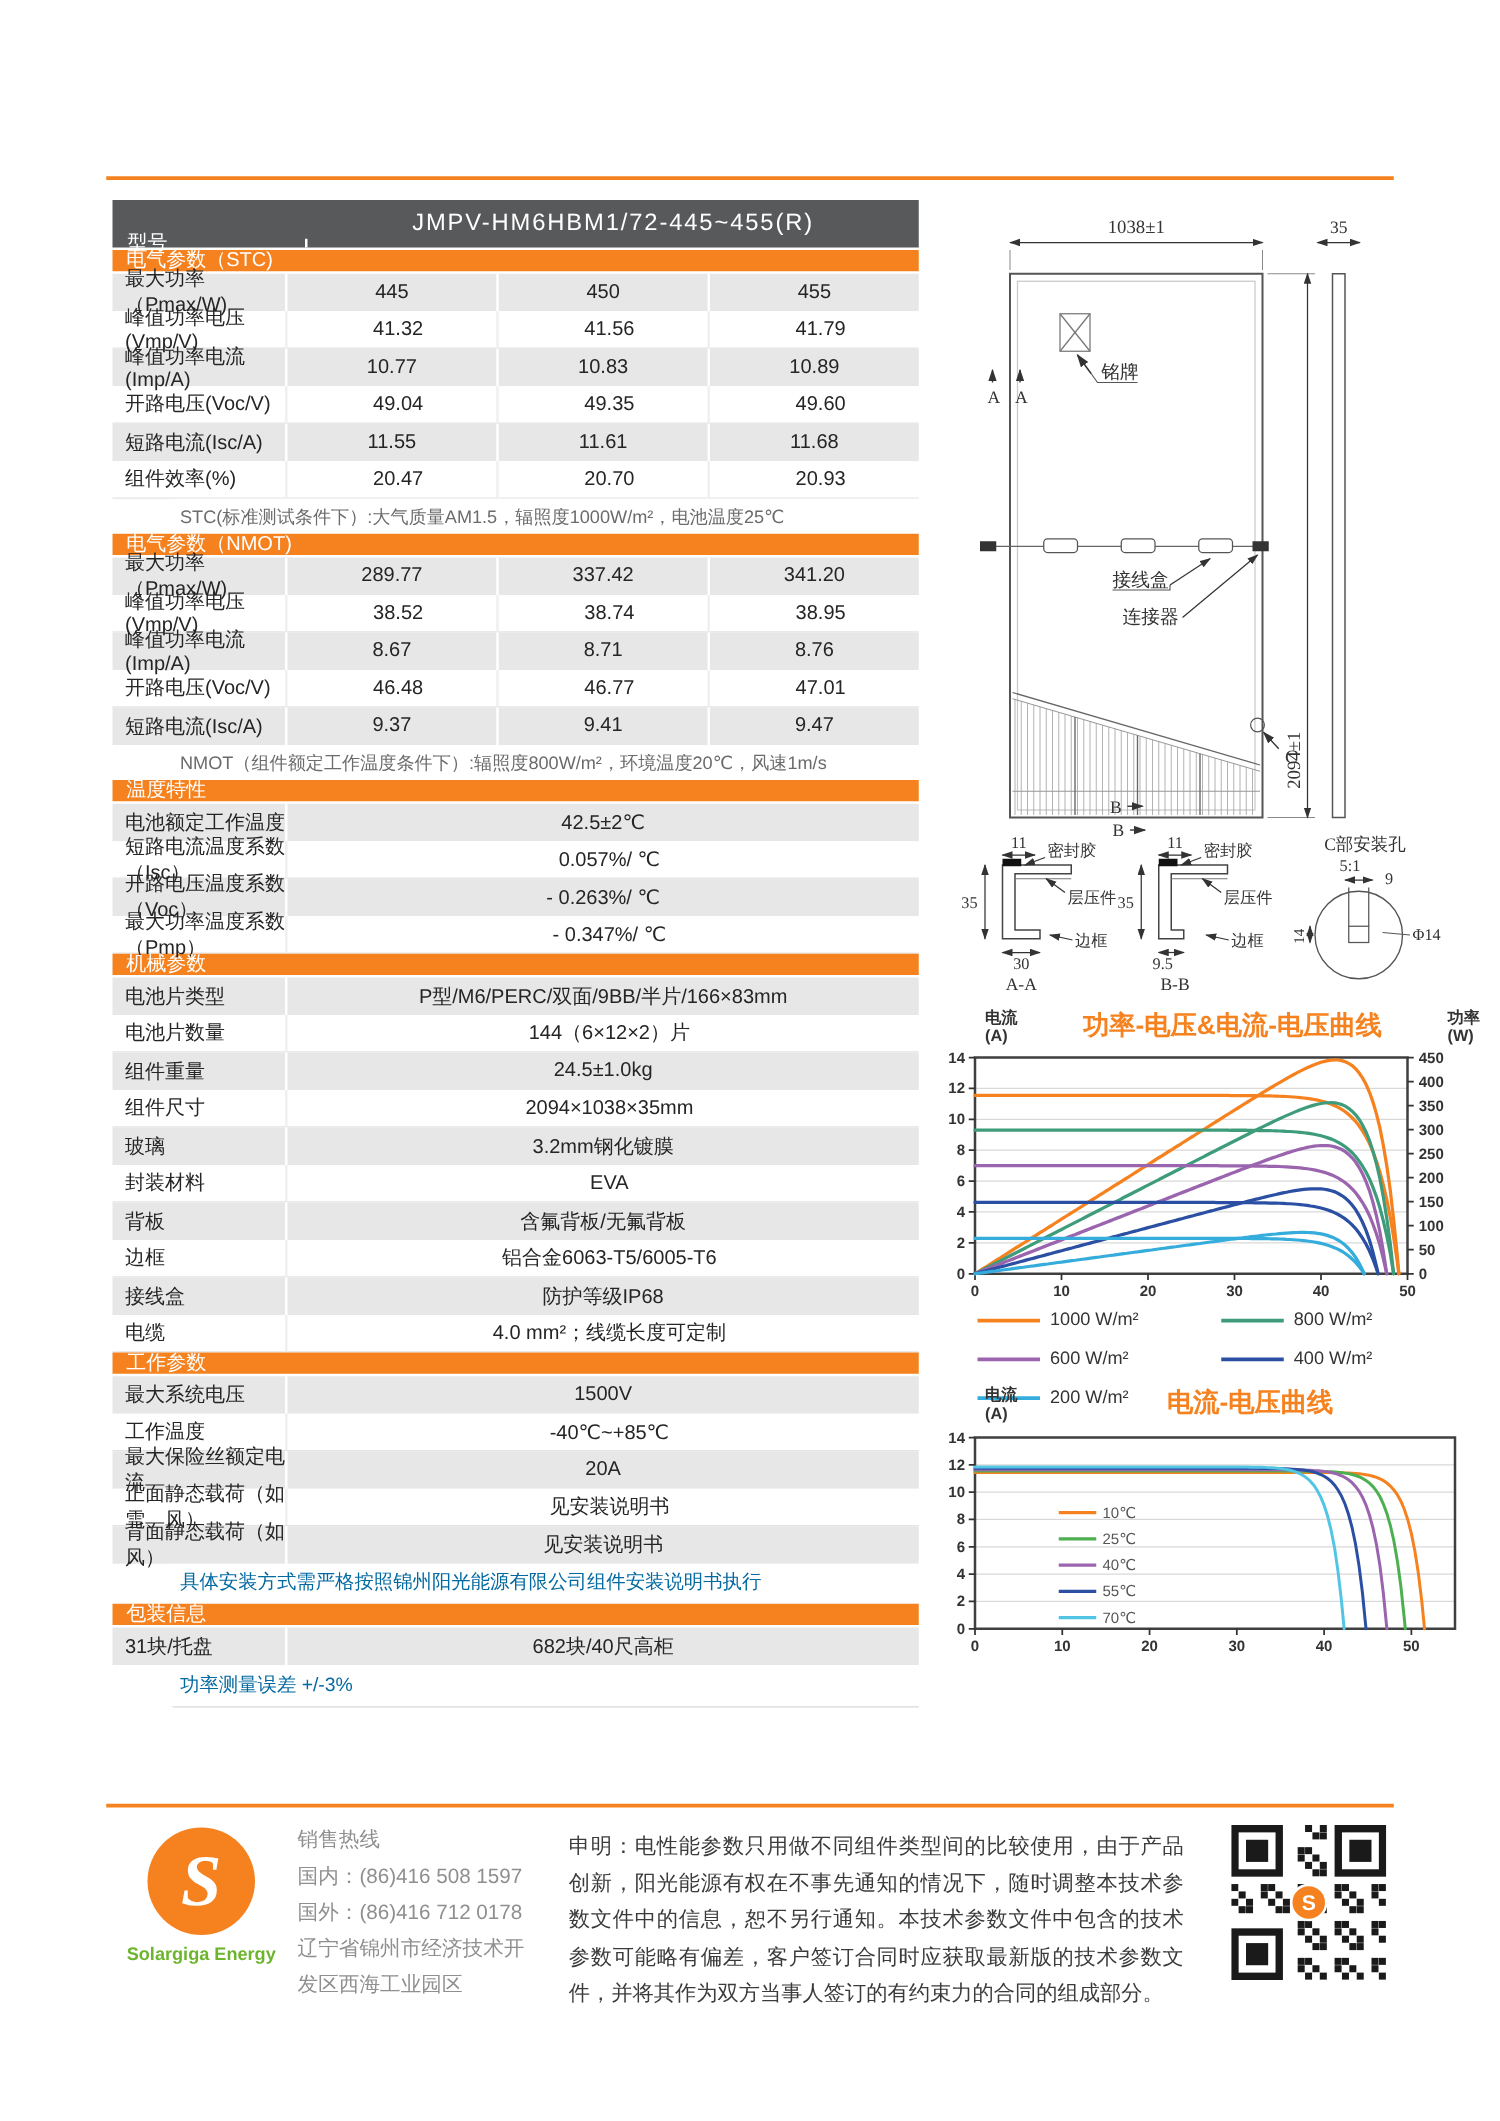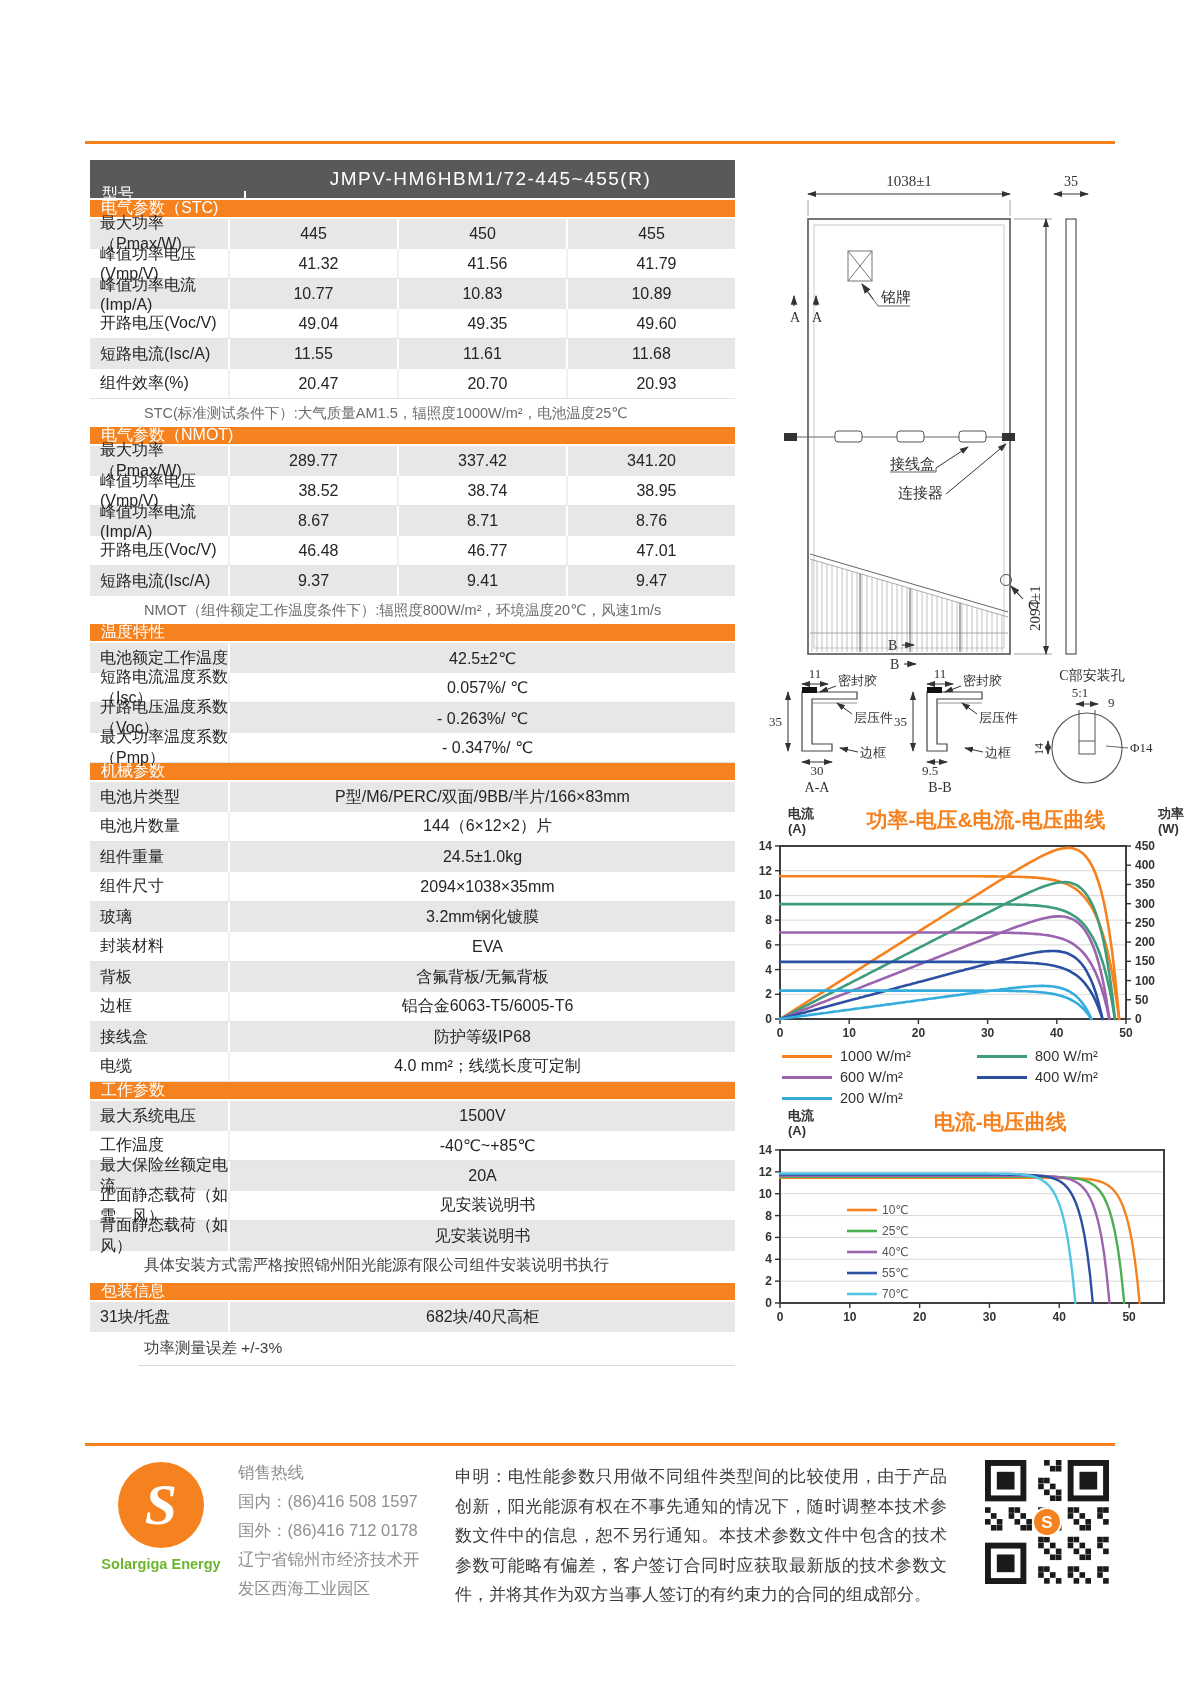--- a/index.html
+++ b/index.html
@@ -17,32 +17,32 @@
   .trow{display:flex;height:30px;box-sizing:border-box;}
   .trow.gray{background:#E7E7E8;}
   .trow.white{background:#fff;border-bottom:1px solid #e3e3e3;gap:10px;}
   .trow .c{display:flex;align-items:center;box-sizing:border-box;font-size:16px;color:#252525;}
   .trow .c.lbl{width:140px;padding-left:10px;}
   .trow .c.val{flex:1;justify-content:center;}
   .trow.gray .c{border-right:2px solid #fff;}
   .trow.white .c{border-right:2px solid #f0f0f0;}
   .trow .c:last-child{border-right:none!important;}
   .note-row{display:flex;align-items:center;height:28px;padding-left:6px;font-size:14.5px;color:#6b6b6b;background:#fff;margin-left:48px;}
-  .note-row.dark{color:#404040;font-size:15.5px;}
+  .note-row.dark{color:#0369a1;font-size:15.5px;}
   .note-row.bordered{border-bottom:1px solid #d9d9d9;height:33px;}
   .gap{height:4px;}
   
   .diagram{position:absolute;left:740px;top:156px;}
   .diagram text{font-family:"Liberation Serif","DejaVu Serif",serif;fill:#333;}
   
   .chart-head{position:absolute;width:450px;display:flex;align-items:flex-start;}
   .chart-unit{font-size:13px;font-weight:bold;color:#333;white-space:pre-line;line-height:15px;}
   .chart-title{flex:1;text-align:center;font-size:21px;font-weight:bold;color:#F5821F;}
   .chart-svg{position:absolute;}
-  .legend1{position:absolute;left:782px;top:1048px;display:grid;grid-template-columns:195px 195px;row-gap:5px;}
+  .legend1{position:absolute;left:782px;top:1048px;display:grid;grid-template-columns:195px 195px;row-gap:15px;}
   .lg-item{display:flex;align-items:center;}
   .lg-swatch{width:50px;height:3px;margin-right:8px;}
   .lg-label{font-size:14.5px;color:#333;}
   
   .footer-rule{position:absolute;left:85px;top:1443px;width:1030px;height:3px;background:#F5821F;}
   .logo-badge{position:absolute;left:118px;top:1462px;width:86px;height:86px;border-radius:50%;background:#F5821F;
               display:flex;align-items:center;justify-content:center;}
   .logo-badge span{color:#fff;font-family:"Liberation Serif","DejaVu Serif",serif;font-weight:bold;font-style:italic;font-size:58px;line-height:58px;}
   .logo-company{position:absolute;left:83px;top:1556px;width:156px;text-align:center;color:#6CB52D;font-weight:bold;font-size:14.5px;}
   .contact{position:absolute;left:238px;top:1458px;font-size:16.5px;color:#8f8f8f;line-height:29px;}

